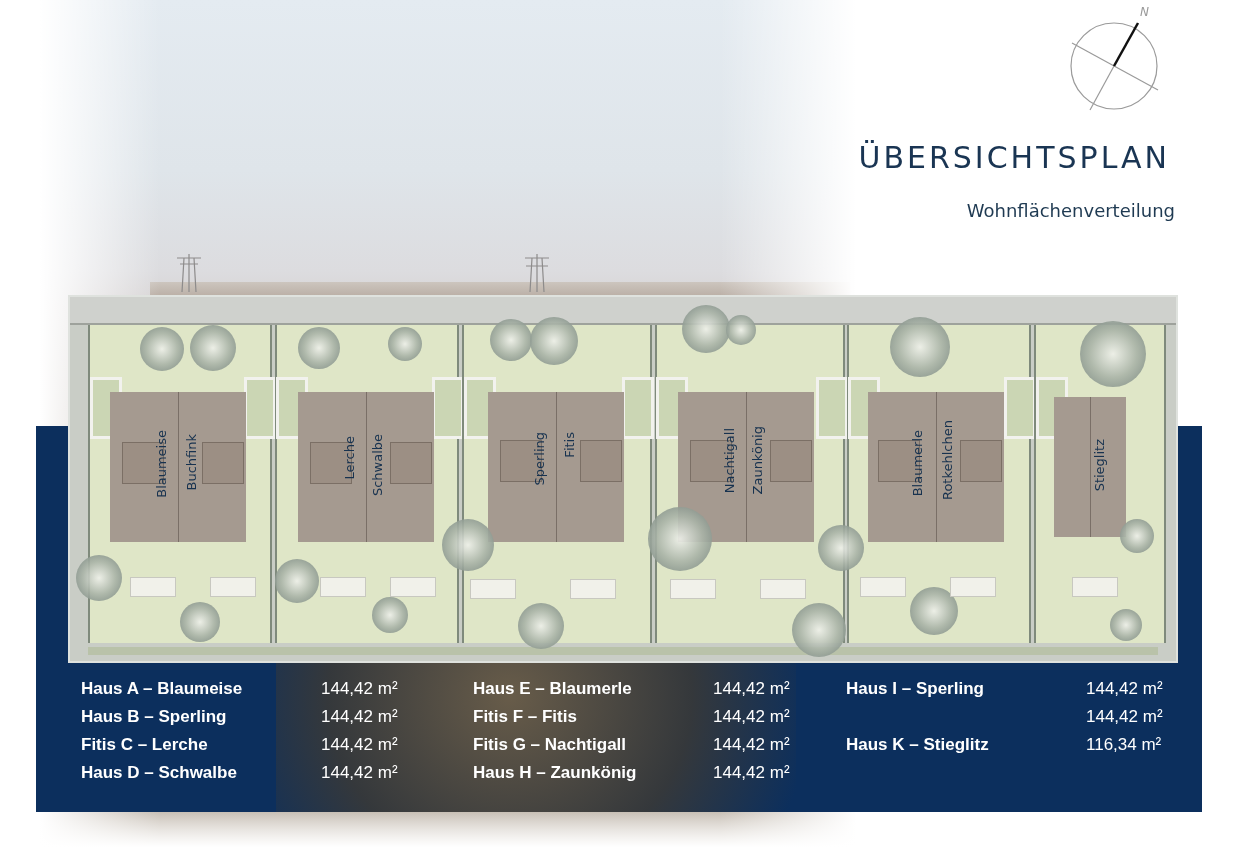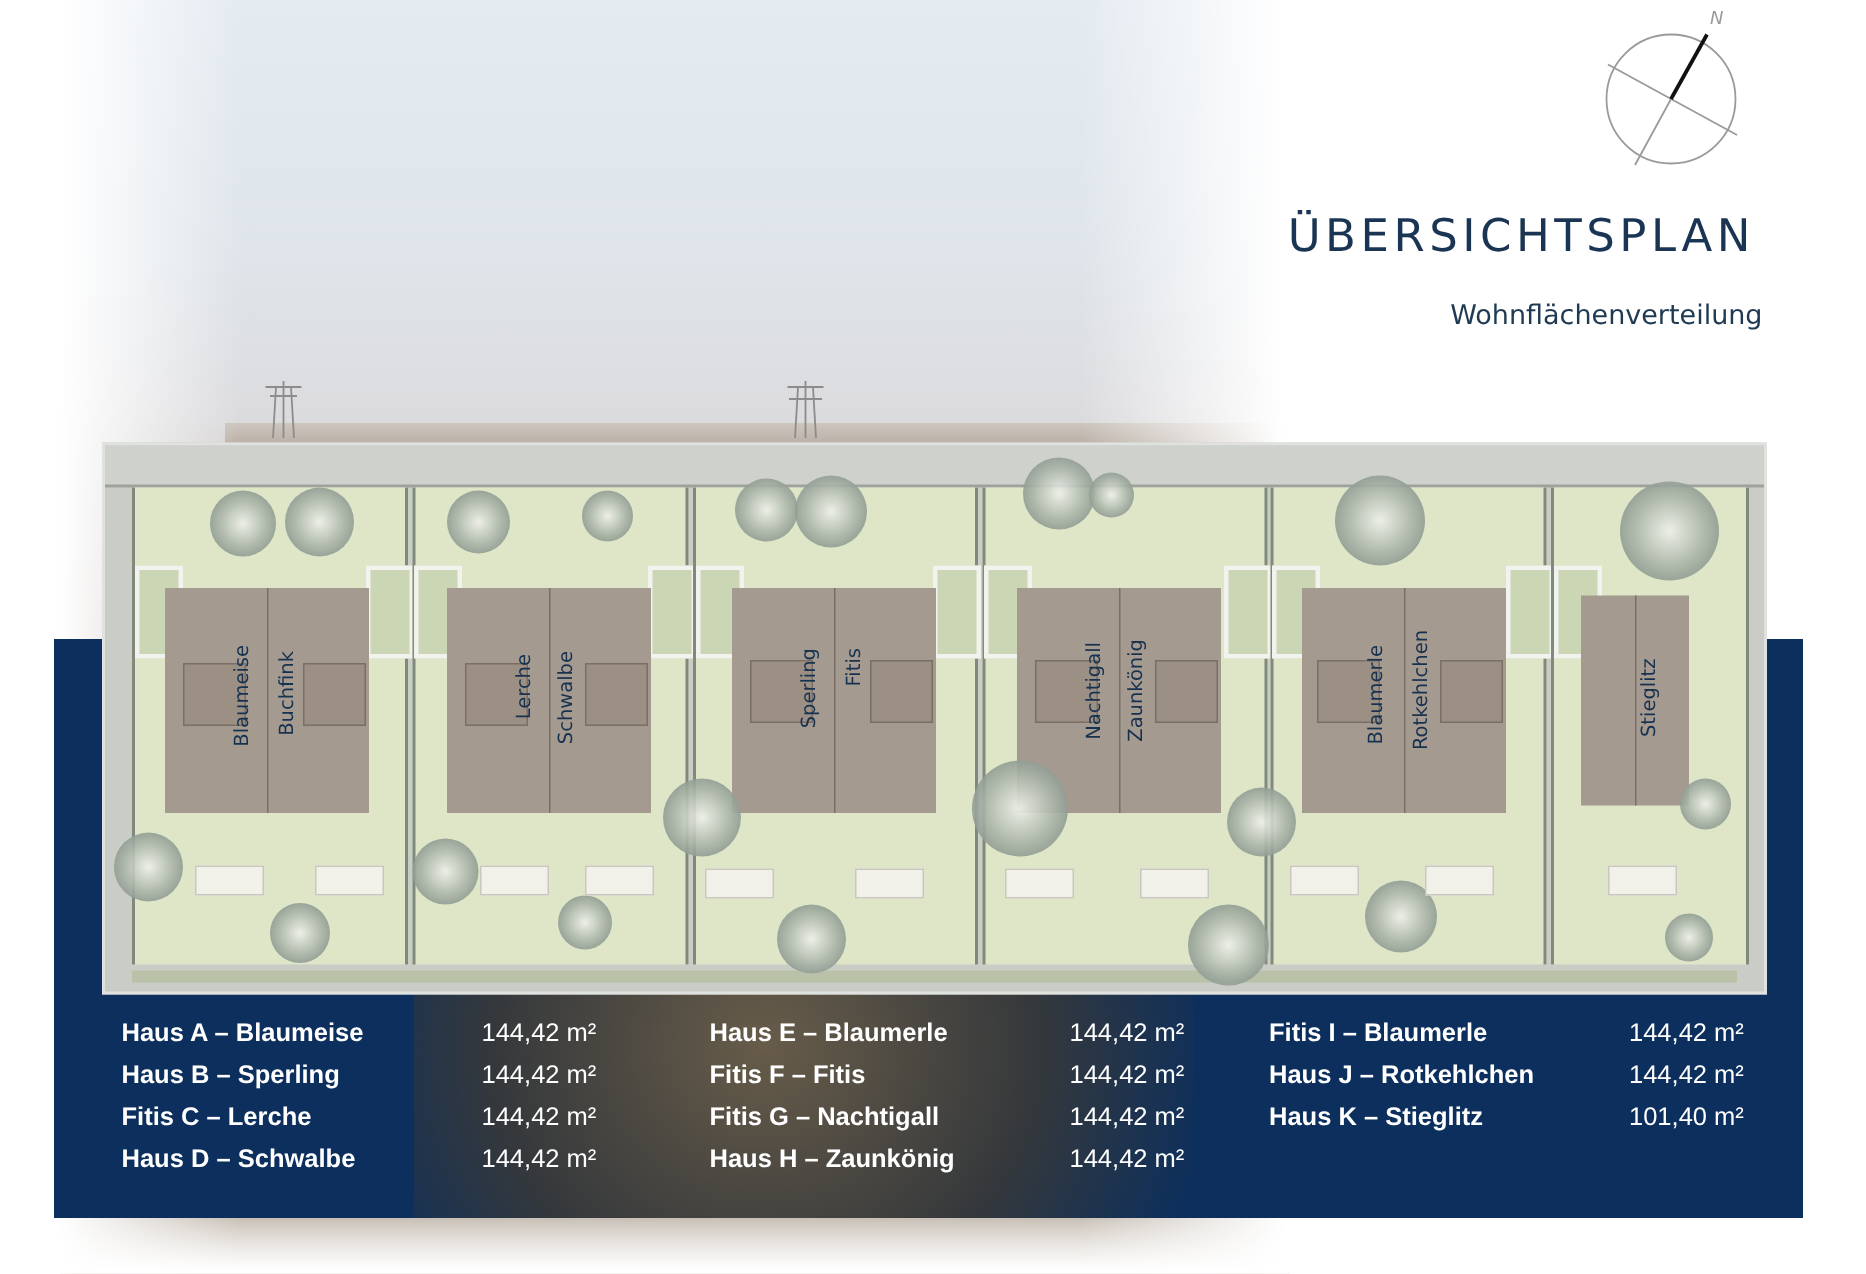--- a/index.html
+++ b/index.html
@@ -205,24 +205,23 @@
       <span class="area">144,42 m²</span>
     </div>
   <div class="row">
       <span class="name">Haus H – Zaunkönig</span>
       <span class="area">144,42 m²</span>
     </div>
 </div>
 
 <div class="list col3">
   <div class="row">
-      <span class="name">Fitis I – Blaumerle</span>
-      <span class="area">144,42 m²</span>
-    </div>
-  <div class="row">
-      <span class="name">Haus J – Rotkehlchen</span>
+      <span class="name">Haus I – Sperling</span>
+      <span class="area">144,42 m²</span>
+    </div>
+  <div class="row">
       <span class="area">144,42 m²</span>
     </div>
   <div class="row">
       <span class="name">Haus K – Stieglitz</span>
-      <span class="area">101,40 m²</span>
+      <span class="area">116,34 m²</span>
     </div>
 </div>
 
 </body></html>

